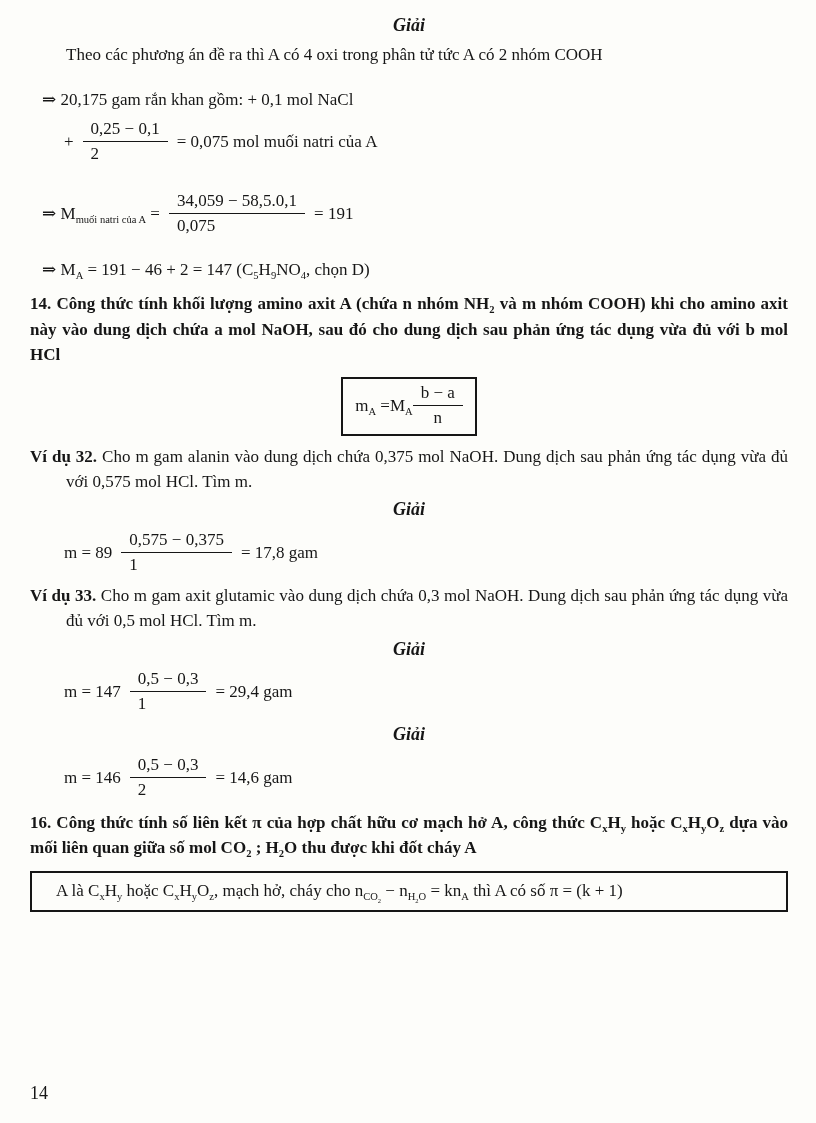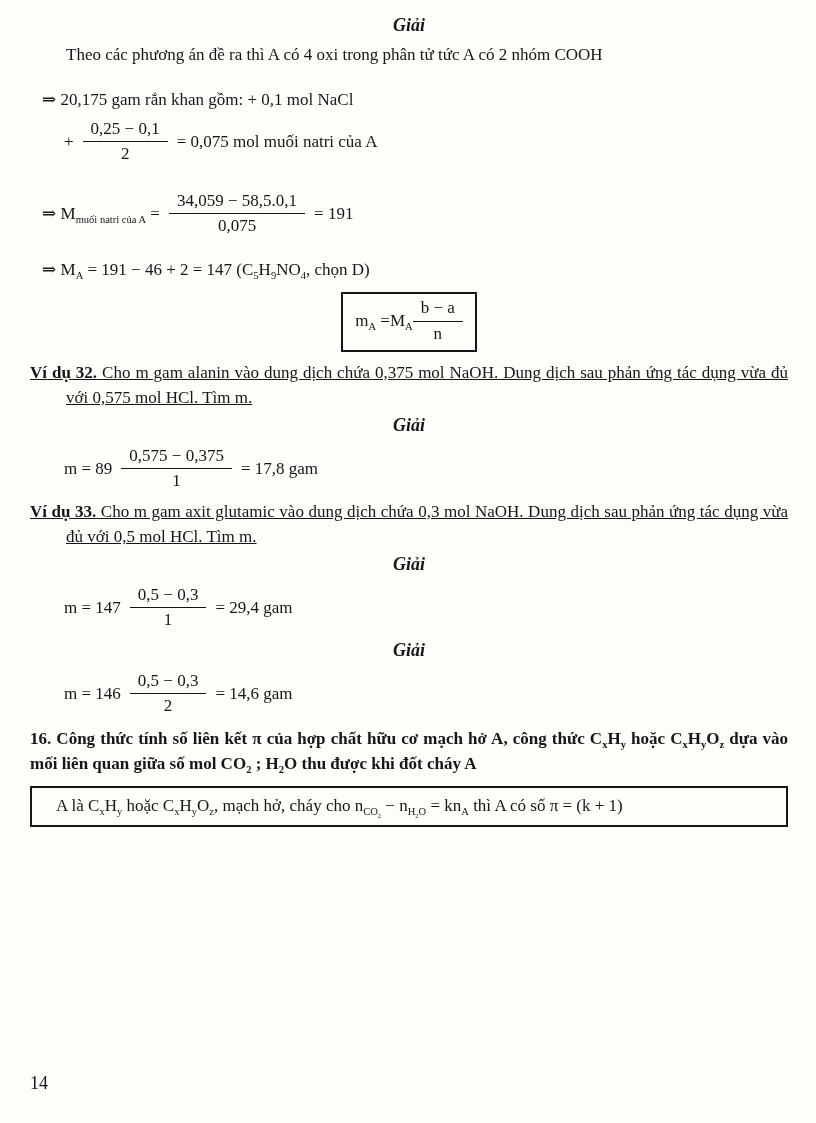--- a/index.html
+++ b/index.html
@@ -11,42 +11,42 @@
     font-size: 17px; line-height: 1.48;
   }
   .page { padding: 10px 28px 16px 30px; }
   p { margin: 0; }
   .solution-title {
     text-align: center; font-weight: 700; font-style: italic;
     font-size: 18px; margin: 2px 0 3px;
   }
   .para { text-align: justify; }
   .indent-first { text-indent: 36px; }
-  .hang { padding-left: 36px; text-indent: -36px; text-align: justify; margin-top: 7px; text-decoration: underline; }
+  .hang { padding-left: 36px; text-indent: -36px; text-align: justify; margin-top: 7px; }
   .bold { font-weight: 700; }
   .step-line { margin: 20px 0 2px 12px; }
   .mathline { display: flex; align-items: center; gap: 9px; margin: 6px 0; }
   .ml-12 { margin-left: 12px; margin-top: 25px; }
   .ml-34 { margin-left: 34px; }
-  .frac { display: inline-flex; flex-direction: column; align-items: center; line-height: 1.3; }
+  .frac { display: inline-flex; flex-direction: column; line-height: 1.3; }
   .frac .num { padding: 0 8px 1px; border-bottom: 1.6px solid #161616; }
   .frac .den { padding: 1px 8px 0; }
   sub { font-size: 62%; line-height: 0; }
   .heading { font-weight: 700; text-align: justify; margin: 9px 0 4px; }
   .formula-box-wrap { text-align: center; margin: 10px 0 8px; }
   .formula-box {
     display: inline-flex; align-items: center; 
     border: 2px solid #161616; padding: 3px 12px 5px;
   }
   .note-box {
     border: 2px solid #161616; padding: 5px 10px 7px;
     margin: 10px 0 0; text-align: justify; text-indent: 14px;
   }
   .page-number {
-    position: absolute; left: 30px; bottom: 26px;
+    position: absolute; left: 30px; bottom: 16px;
     font-size: 18px;
   }
 </style>
 </head>
 <body>
 
 <div class="page">
 
   <div class="solution-title">Giải</div>
 
@@ -67,20 +67,21 @@
     <span>⇒ M<sub>muối natri của A</sub> =</span>
     <span class="frac">
       <span class="num">34,059 − 58,5.0,1</span>
       <span class="den">0,075</span>
     </span>
     <span>= 191</span>
   </div>
 
   <p class="para step-line">⇒ M<sub>A</sub> = 191 − 46 + 2 = 147 (C<sub>5</sub>H<sub>9</sub>NO<sub>4</sub>, chọn D)</p>
 
+  <p class="heading">14. Công thức tính khối lượng amino axit A (chứa n nhóm NH<sub>2</sub> và m nhóm COOH) khi cho amino axit này vào dung dịch chứa a mol NaOH, sau đó cho dung dịch sau phản ứng tác dụng vừa đủ với b mol HCl</p>
 
   <div class="formula-box-wrap">
     <span class="formula-box">
       <span>m<sub>A</sub> =</span>
       <span>M<sub>A</sub></span>
       <span class="frac">
         <span class="num">b − a</span>
         <span class="den">n</span>
       </span>
     </span>

